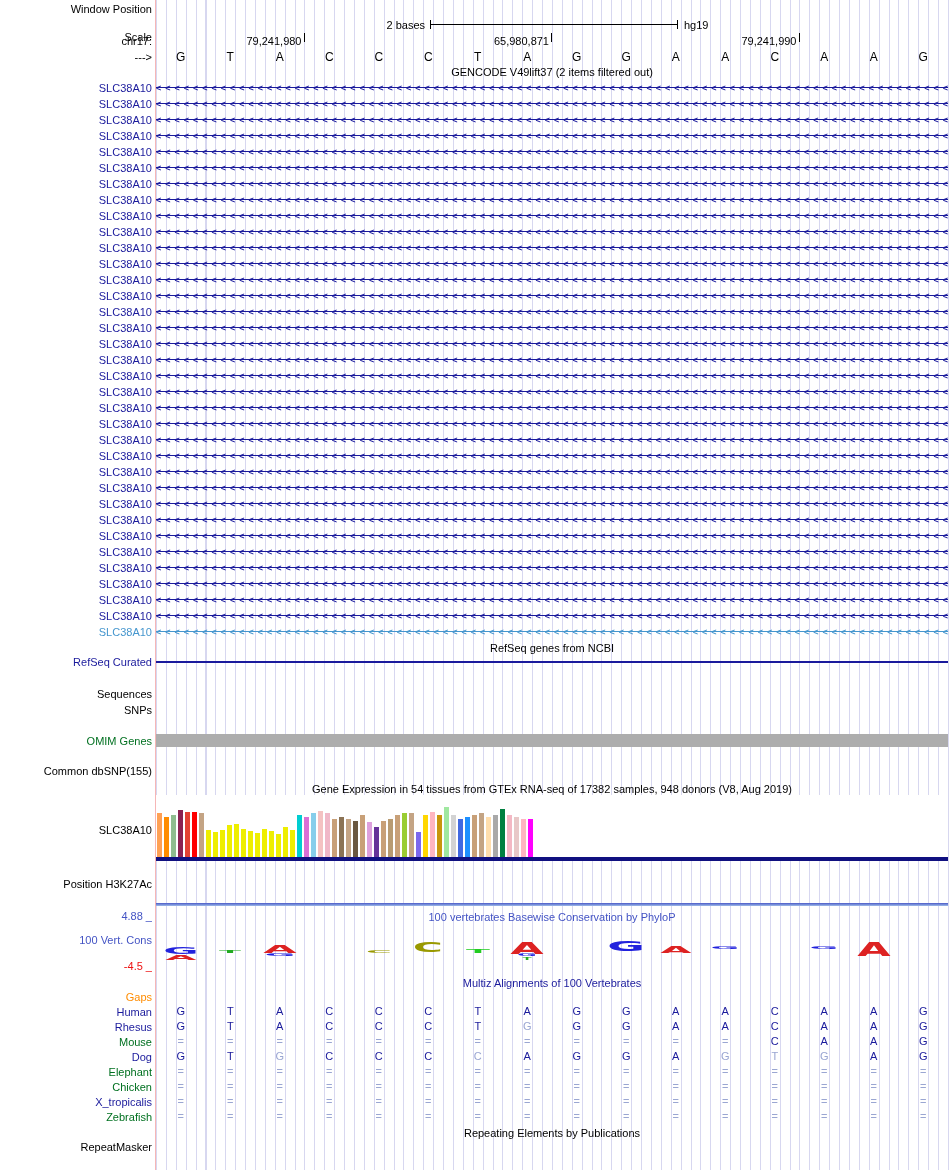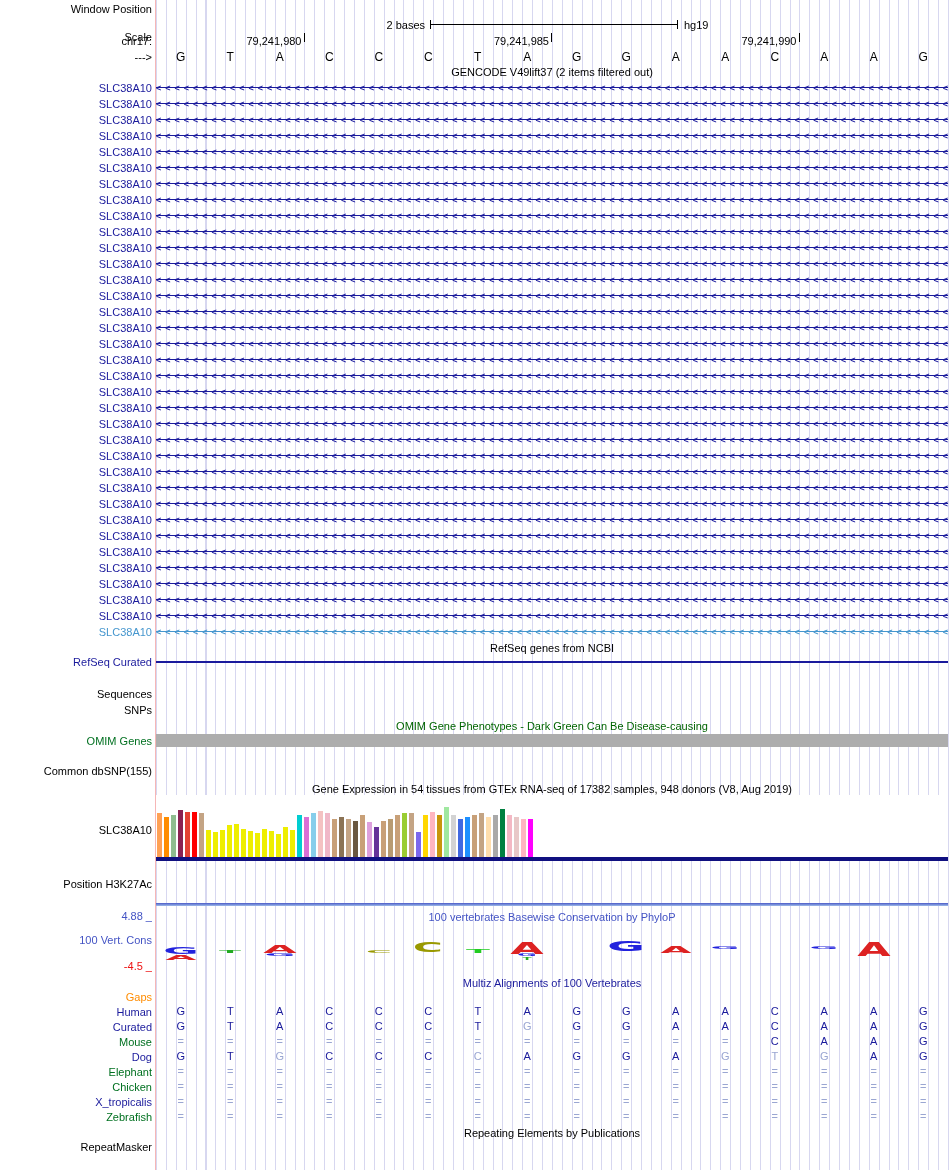--- a/index.html
+++ b/index.html
@@ -49,21 +49,20 @@
   <div class="abs ctitle" style="top:66px">GENCODE V49lift37 (2 items filtered out)</div>
   <div id="gencode-rows"></div>
 
   <div class="abs ctitle" style="top:642px">RefSeq genes from NCBI</div>
   <div class="abs lbl" style="top:656px;color:#1A1A9C">RefSeq Curated</div>
   <div class="abs hrule" style="left:156px;top:661px;width:792px;height:2px;background:#1A1A9C"></div>
 
   <div class="abs lbl" style="top:688px">Sequences</div>
   <div class="abs lbl" style="top:704px">SNPs</div>
 
-  <div class="abs ctitle" style="top:720px;color:#006400">OMIM Gene Phenotypes - Dark Green Can Be Disease-causing</div>
   <div class="abs lbl" style="top:735px;color:#007020">OMIM Genes</div>
   <div class="abs hrule" style="left:156px;top:734px;width:792px;height:13px;background:#ADADAD"></div>
 
   <div class="abs lbl" style="top:765px">Common dbSNP(155)</div>
 
   <div class="abs" style="left:156px;top:795px;width:792px;height:66px;background:#fff;z-index:1"></div>
   <div class="abs ctitle" style="top:783px">Gene Expression in 54 tissues from GTEx RNA-seq of 17382 samples, 948 donors (V8, Aug 2019)</div>
   <div class="abs lbl" style="top:824px">SLC38A10</div>
   <div id="gtex-bars"></div>
   <div class="abs" style="left:156px;top:857px;width:792px;height:4px;background:#101080;z-index:3"></div>
@@ -78,21 +77,21 @@
   <div id="logo-track"></div>
 
   <div class="abs ctitle" style="top:977px;color:#1A1A9C">Multiz Alignments of 100 Vertebrates</div>
   <div id="alignment-rows"></div>
 
   <div class="abs ctitle" style="top:1127px">Repeating Elements by Publications</div>
   <div class="abs lbl" style="top:1141px">RepeatMasker</div>
 <div class="abs tick" style="left: 303.5px; top: 33px;"></div>
     <div class="abs coordlbl" style="left: 211.5px; top: 35px;">79,241,980</div>
     <div class="abs tick" style="left: 551px; top: 33px;"></div>
-    <div class="abs coordlbl" style="left: 459px; top: 35px;">79,241,985</div>
+    <div class="abs coordlbl" style="left: 459px; top: 35px;">65,980,871</div>
     <div class="abs tick" style="left: 798.5px; top: 33px;"></div>
     <div class="abs coordlbl" style="left: 706.5px; top: 35px;">79,241,990</div>
     <div class="abs baseletter" style="left: 155.75px; top: 50px;">G</div>
     <div class="abs baseletter" style="left: 205.25px; top: 50px;">T</div>
     <div class="abs baseletter" style="left: 254.75px; top: 50px;">A</div>
     <div class="abs baseletter" style="left: 304.25px; top: 50px;">C</div>
     <div class="abs baseletter" style="left: 353.75px; top: 50px;">C</div>
     <div class="abs baseletter" style="left: 403.25px; top: 50px;">C</div>
     <div class="abs baseletter" style="left: 452.75px; top: 50px;">T</div>
     <div class="abs baseletter" style="left: 502.25px; top: 50px;">A</div>
@@ -392,21 +391,21 @@
     <div class="abs aligncell" style="left: 452.75px; top: 1005px; color: rgb(26, 26, 156);">T</div>
     <div class="abs aligncell" style="left: 502.25px; top: 1005px; color: rgb(26, 26, 156);">A</div>
     <div class="abs aligncell" style="left: 551.75px; top: 1005px; color: rgb(26, 26, 156);">G</div>
     <div class="abs aligncell" style="left: 601.25px; top: 1005px; color: rgb(26, 26, 156);">G</div>
     <div class="abs aligncell" style="left: 650.75px; top: 1005px; color: rgb(26, 26, 156);">A</div>
     <div class="abs aligncell" style="left: 700.25px; top: 1005px; color: rgb(26, 26, 156);">A</div>
     <div class="abs aligncell" style="left: 749.75px; top: 1005px; color: rgb(26, 26, 156);">C</div>
     <div class="abs aligncell" style="left: 799.25px; top: 1005px; color: rgb(26, 26, 156);">A</div>
     <div class="abs aligncell" style="left: 848.75px; top: 1005px; color: rgb(26, 26, 156);">A</div>
     <div class="abs aligncell" style="left: 898.25px; top: 1005px; color: rgb(26, 26, 156);">G</div>
-    <div class="abs lbl" style="top: 1021px; color: rgb(26, 26, 156);">Curated</div>
+    <div class="abs lbl" style="top: 1021px; color: rgb(26, 26, 156);">Rhesus</div>
     <div class="abs aligncell" style="left: 155.75px; top: 1020px; color: rgb(26, 26, 156);">G</div>
     <div class="abs aligncell" style="left: 205.25px; top: 1020px; color: rgb(26, 26, 156);">T</div>
     <div class="abs aligncell" style="left: 254.75px; top: 1020px; color: rgb(26, 26, 156);">A</div>
     <div class="abs aligncell" style="left: 304.25px; top: 1020px; color: rgb(26, 26, 156);">C</div>
     <div class="abs aligncell" style="left: 353.75px; top: 1020px; color: rgb(26, 26, 156);">C</div>
     <div class="abs aligncell" style="left: 403.25px; top: 1020px; color: rgb(26, 26, 156);">C</div>
     <div class="abs aligncell" style="left: 452.75px; top: 1020px; color: rgb(26, 26, 156);">T</div>
     <div class="abs aligncell" style="left: 502.25px; top: 1020px; color: rgb(154, 166, 210);">G</div>
     <div class="abs aligncell" style="left: 551.75px; top: 1020px; color: rgb(26, 26, 156);">G</div>
     <div class="abs aligncell" style="left: 601.25px; top: 1020px; color: rgb(26, 26, 156);">G</div>

